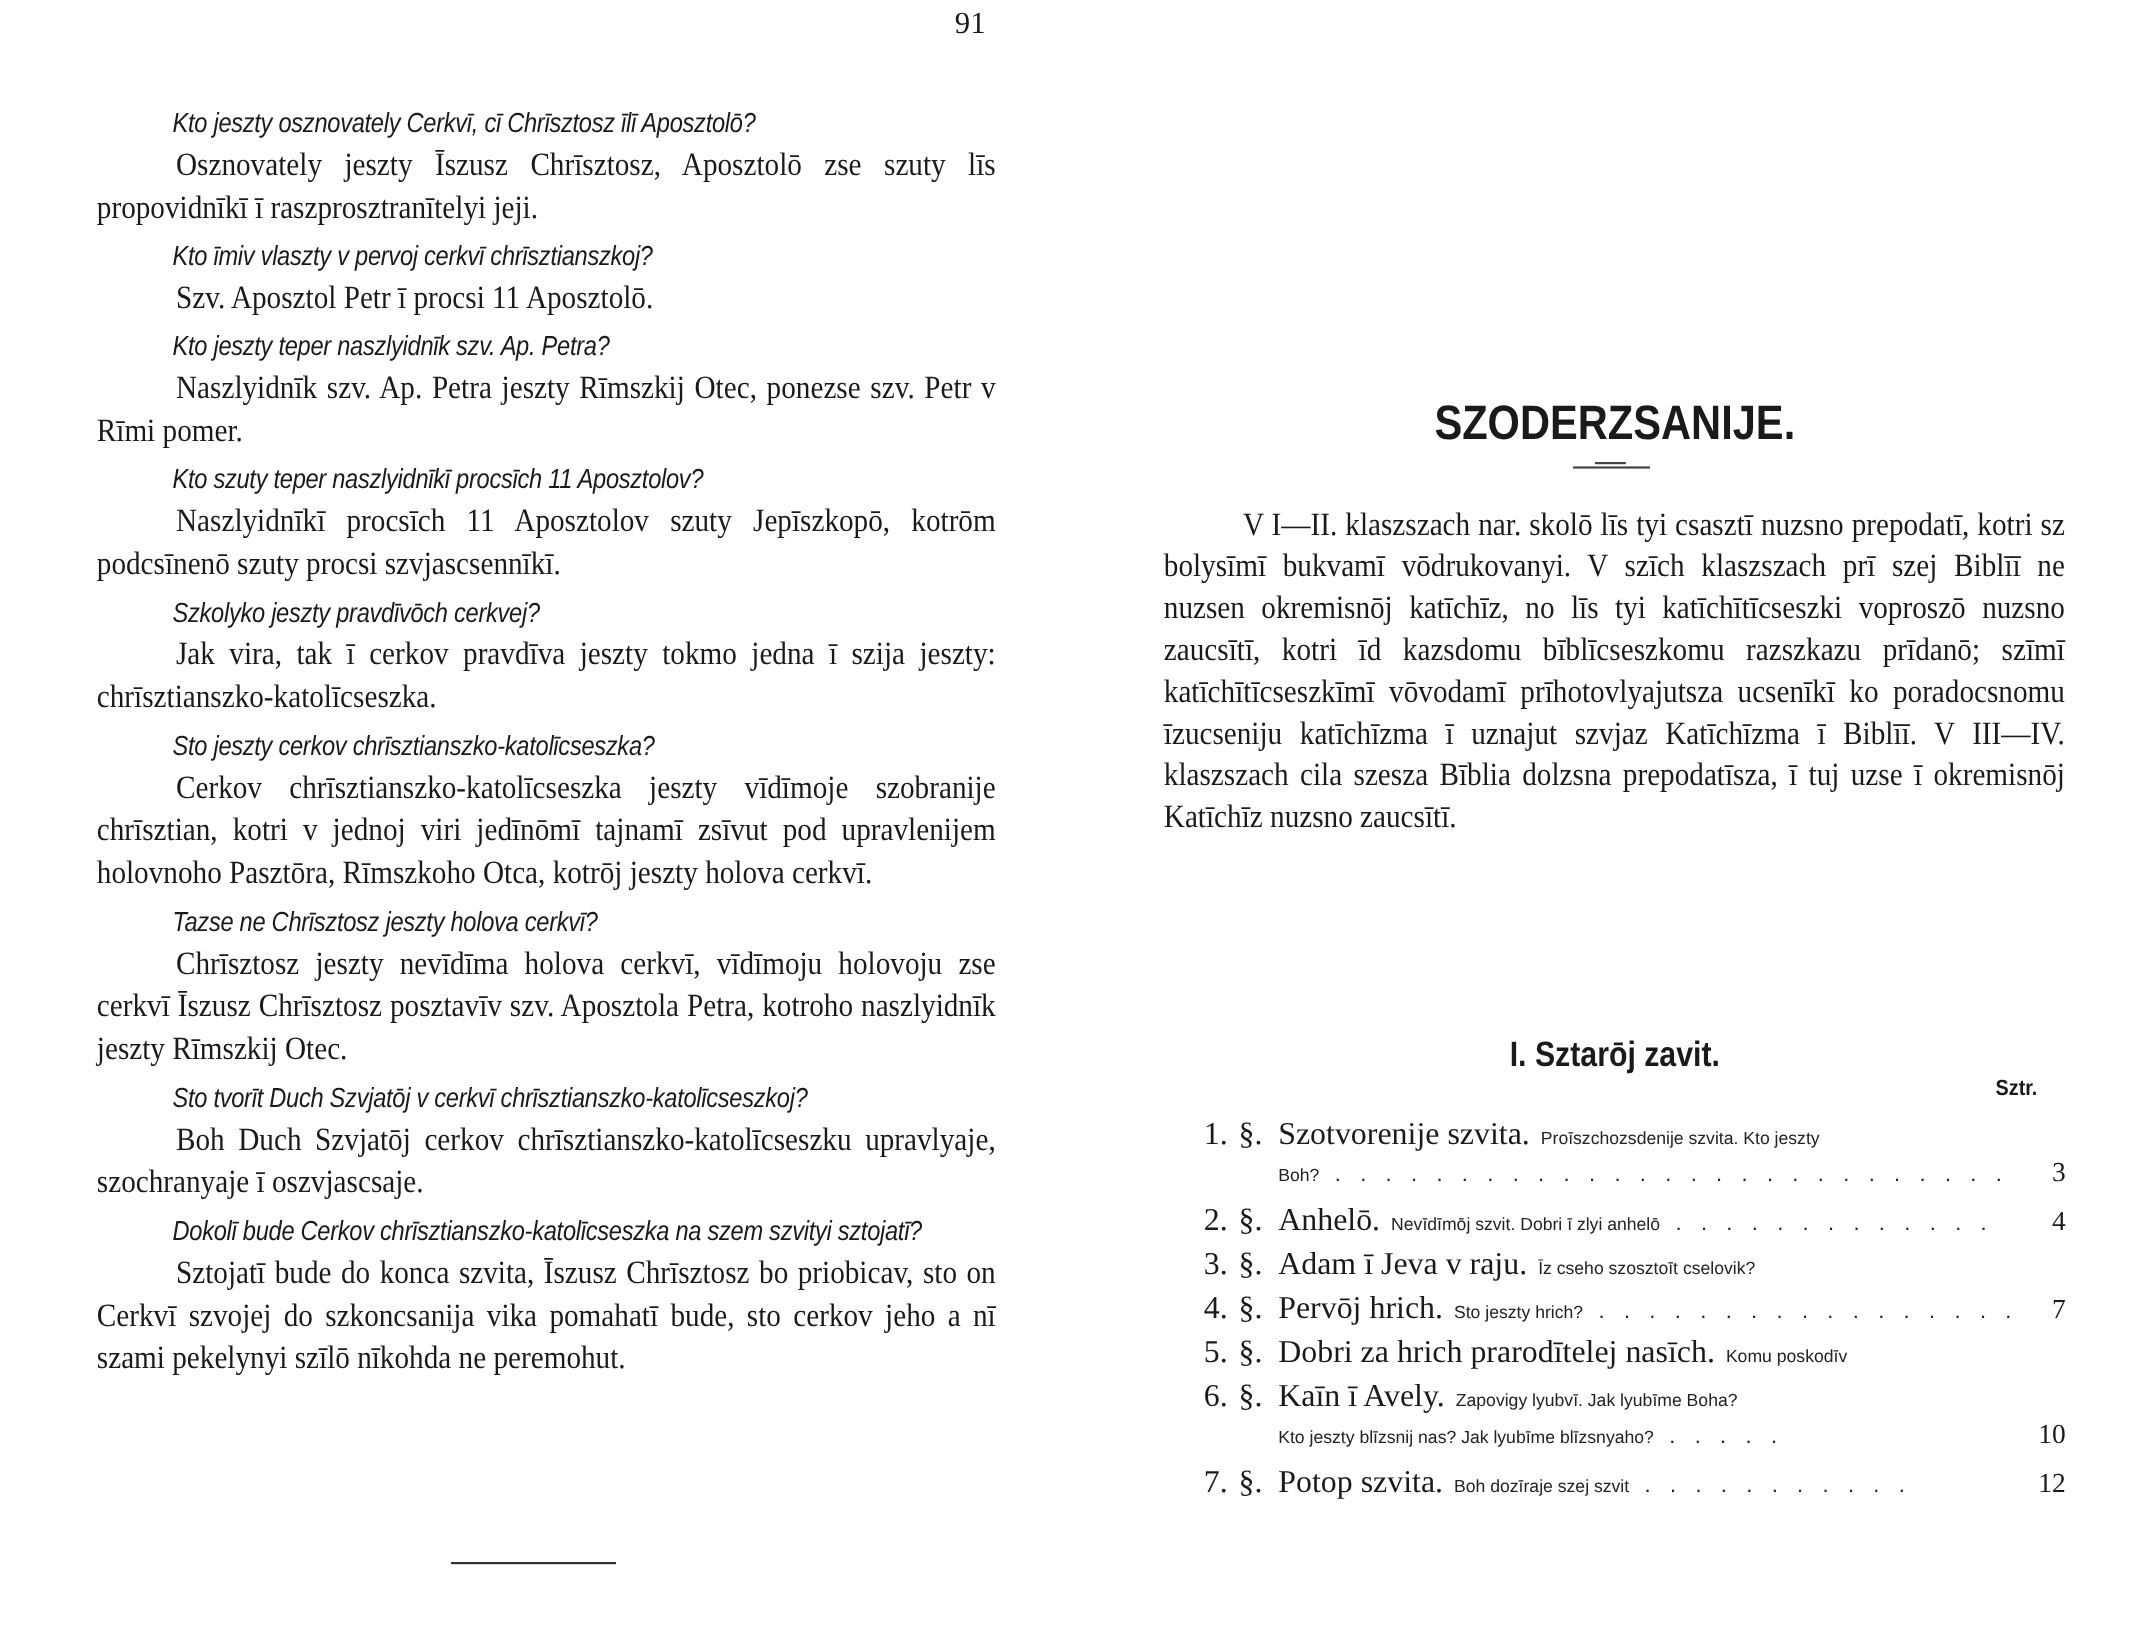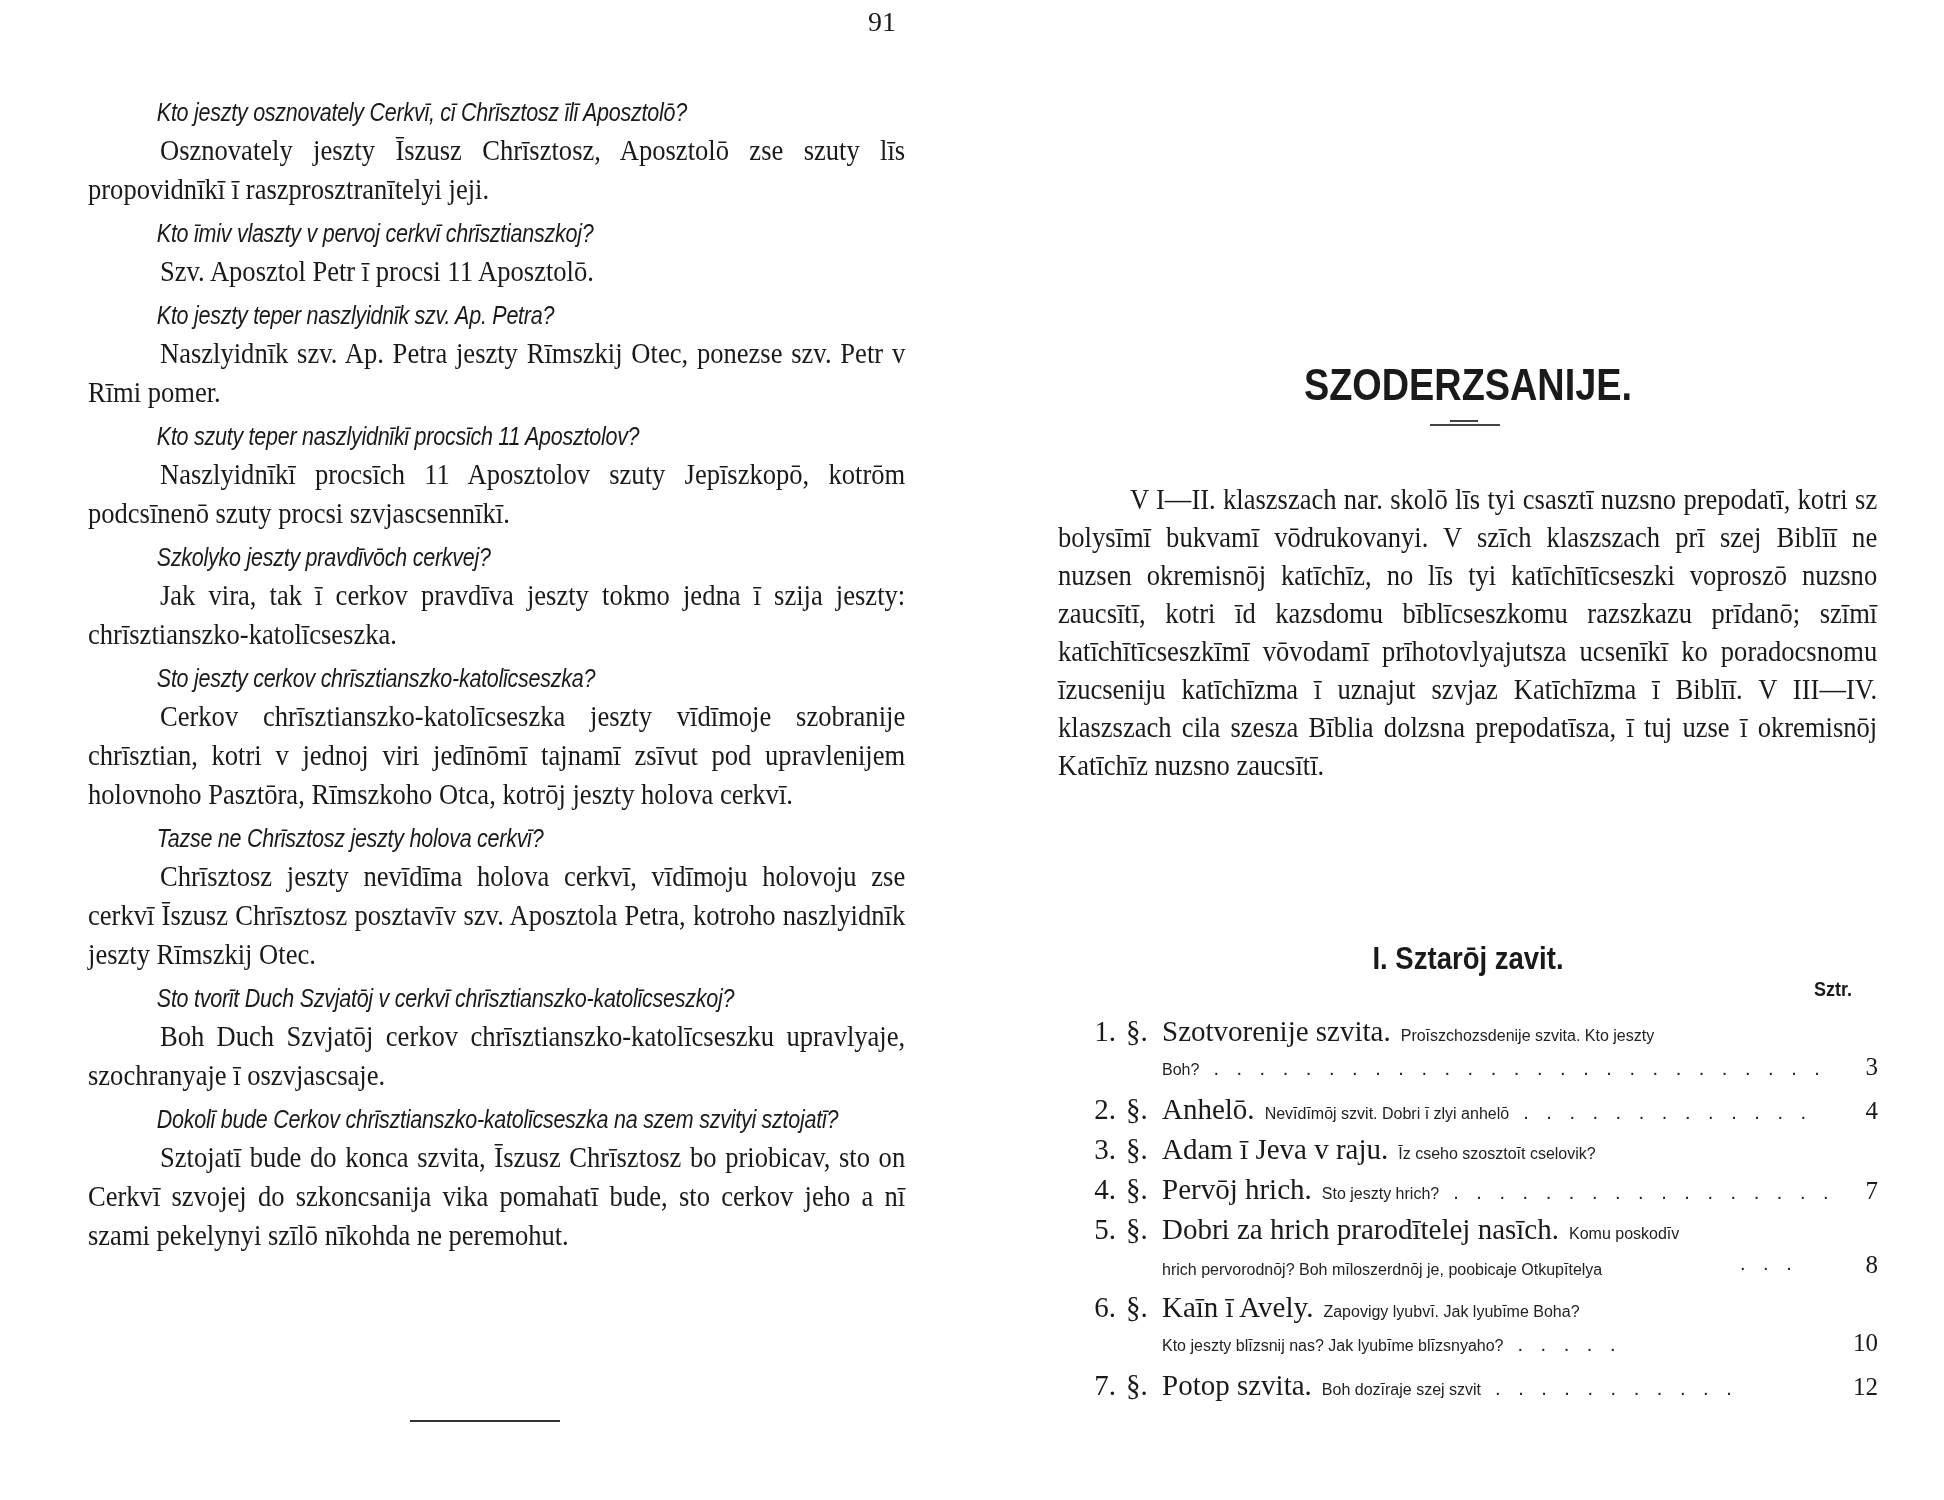--- a/index.html
+++ b/index.html
@@ -15,21 +15,21 @@
   .a { font-size:29.5px; line-height:39px; text-indent:80px; text-align:justify; margin:0 0 6px 0;
        transform:scaleX(0.9); transform-origin:left top; width:111%; }
   .q + .a { margin-top:1px; }
   .a + .q { margin-top:6px; }
   .title { position:absolute; left:1058px; width:820px; top:360px; text-align:center;
            font-family:"Liberation Sans", sans-serif; font-weight:bold; font-size:44px; letter-spacing:0px;
            transform:scaleX(0.86); }
   .ornament { position:absolute; left:1430px; top:424px; width:70px; height:0;
               border-top:2px solid #444; }
   .ornament::after { content:""; position:absolute; left:20px; top:-6px; width:28px; border-top:2px solid #444; }
-  .intro { top:458px;margin-top:22px; }
+  .intro { top:458px; }
   .intro p { font-size:29.5px; line-height:38px; text-indent:80px; text-align:justify; margin:0;
              transform:scaleX(0.9); transform-origin:left top; width:111%; }
   .section-title { position:absolute; left:1058px; width:820px; top:940px; text-align:center;
                    font-family:"Liberation Sans", sans-serif; font-weight:bold; font-size:32px;
                    transform:scaleX(0.86); }
   .sztr { position:absolute; left:1812px; top:978px; font-family:"Liberation Sans", sans-serif;
           font-weight:bold; font-size:20px; transform:scaleX(0.9); }
   .toc { position:absolute; left:1058px; top:1015px; width:820px; }
   .toc-item { position:relative; margin-bottom:2px; }
   .toc-line { display:flex; align-items:baseline; white-space:nowrap; height:38px; }
@@ -128,25 +128,20 @@
     </div>
   </div>
 
   <div class="toc-item">
     <div class="toc-line">
       <span class="toc-num">5.</span>
       <span class="toc-sect">§.</span>
       <span class="toc-head">Dobri za hrich prarodītelej nasīch.</span>
       <span class="toc-sub">Komu poskodīv</span>
     </div>
-    <div class="toc-cont" style="height:auto; white-space:normal; display:block;">
-      <span class="toc-sub" style="display:inline-block; width:560px; line-height:38px;">hrich pervorodnōj? Boh mīloszerdnōj je, poobicaje Otkupītelya</span>
-      <span class="toc-dots" style="display:inline-block; width:60px;">. . .</span>
-      <span class="toc-page" style="display:inline-block; float:right;">8</span>
-    </div>
   </div>
 
   <div class="toc-item">
     <div class="toc-line">
       <span class="toc-num">6.</span>
       <span class="toc-sect">§.</span>
       <span class="toc-head">Kaīn ī Avely.</span>
       <span class="toc-sub">Zapovigy lyubvī. Jak lyubīme Boha?</span>
     </div>
     <div class="toc-cont">

